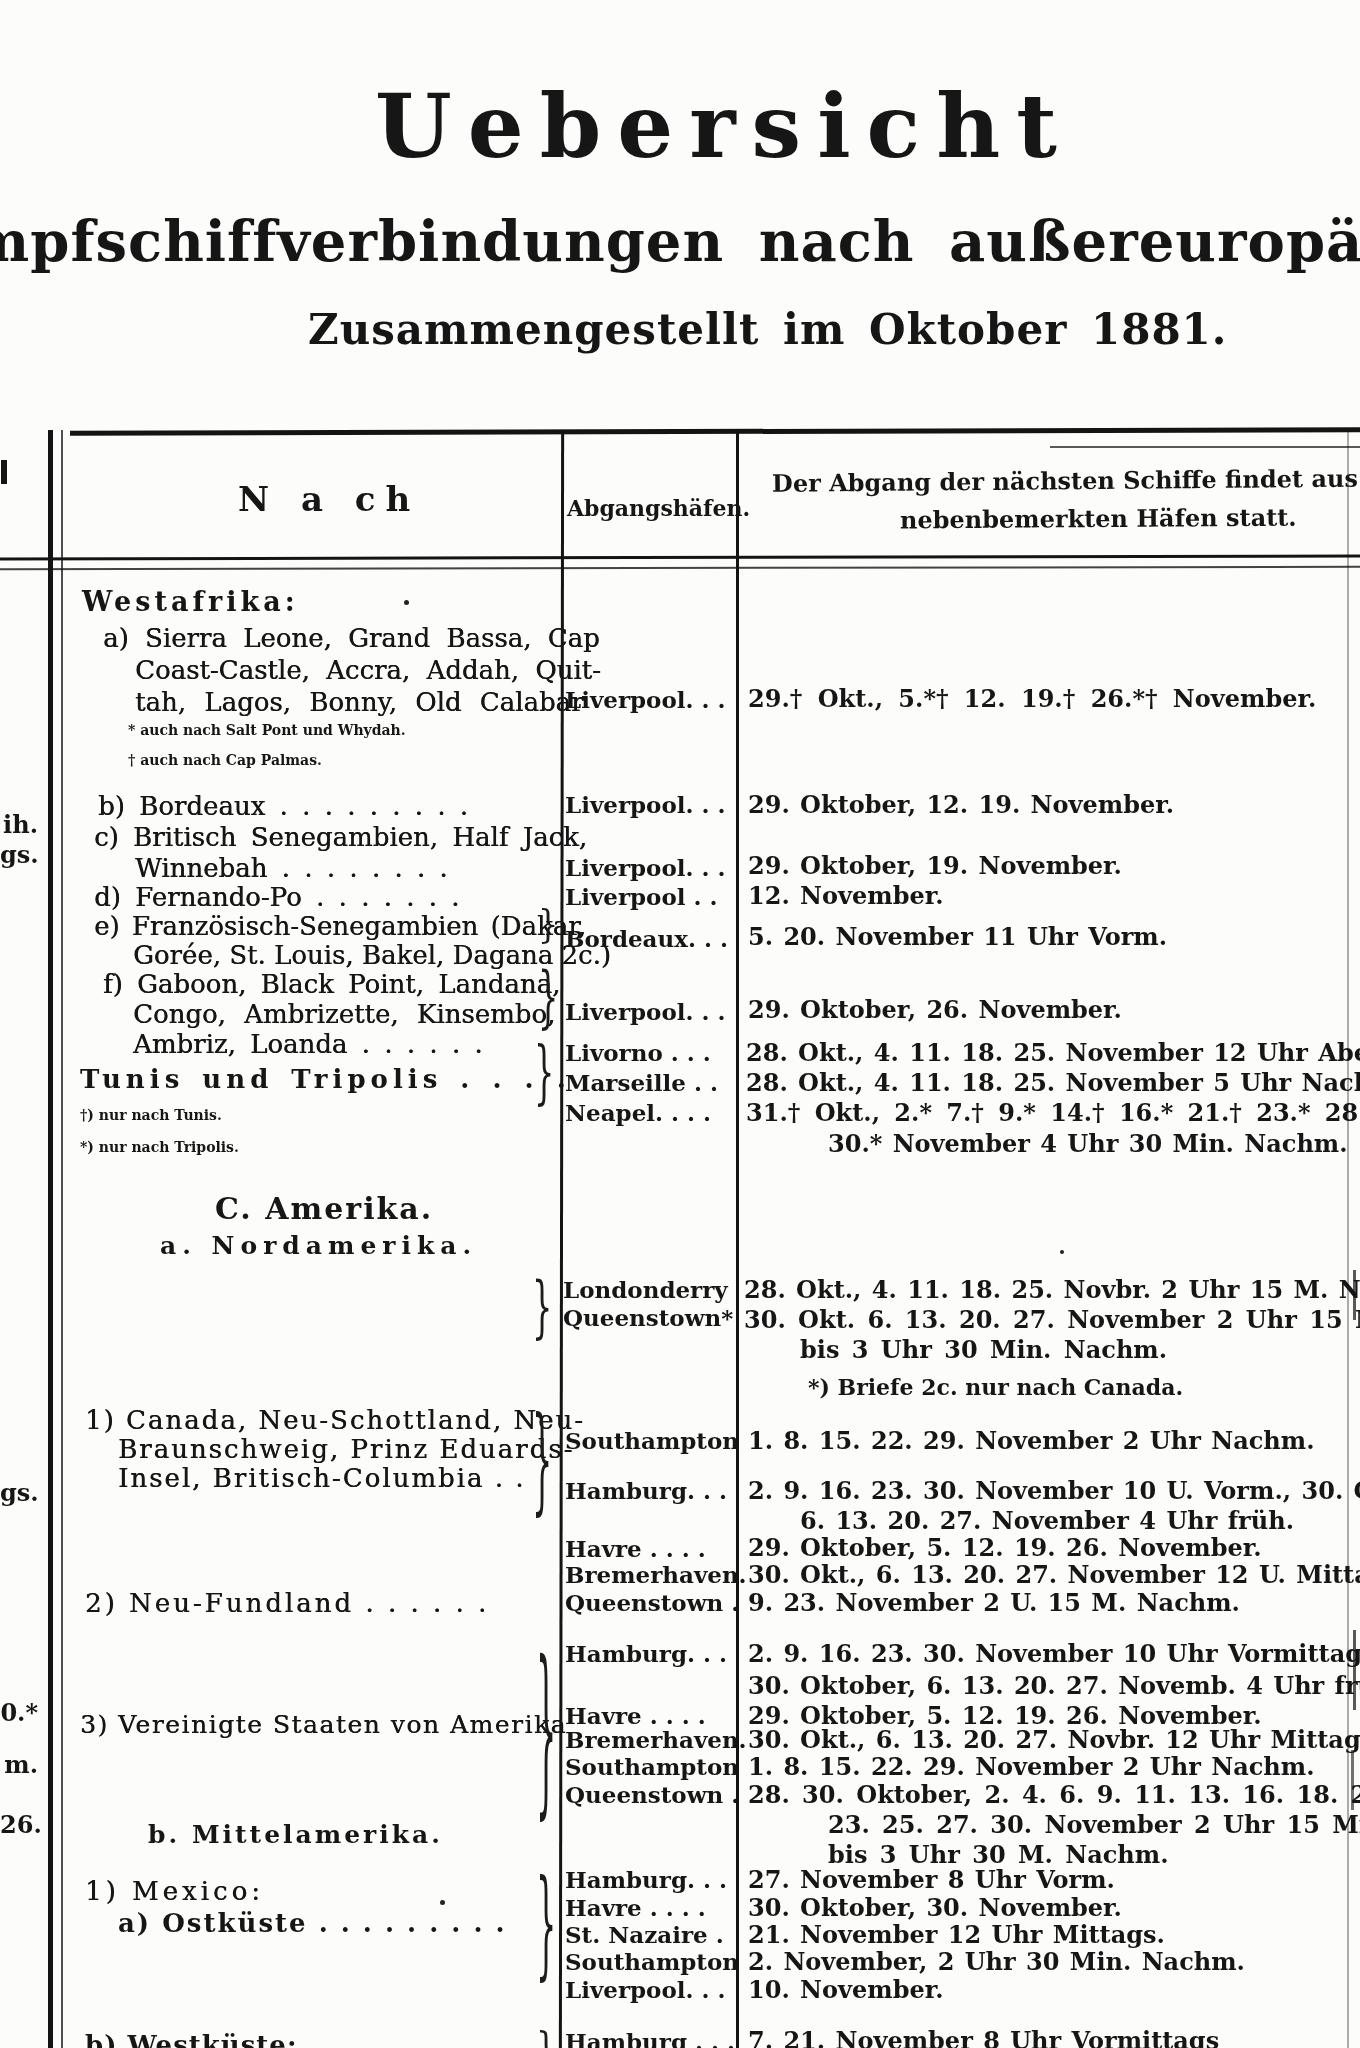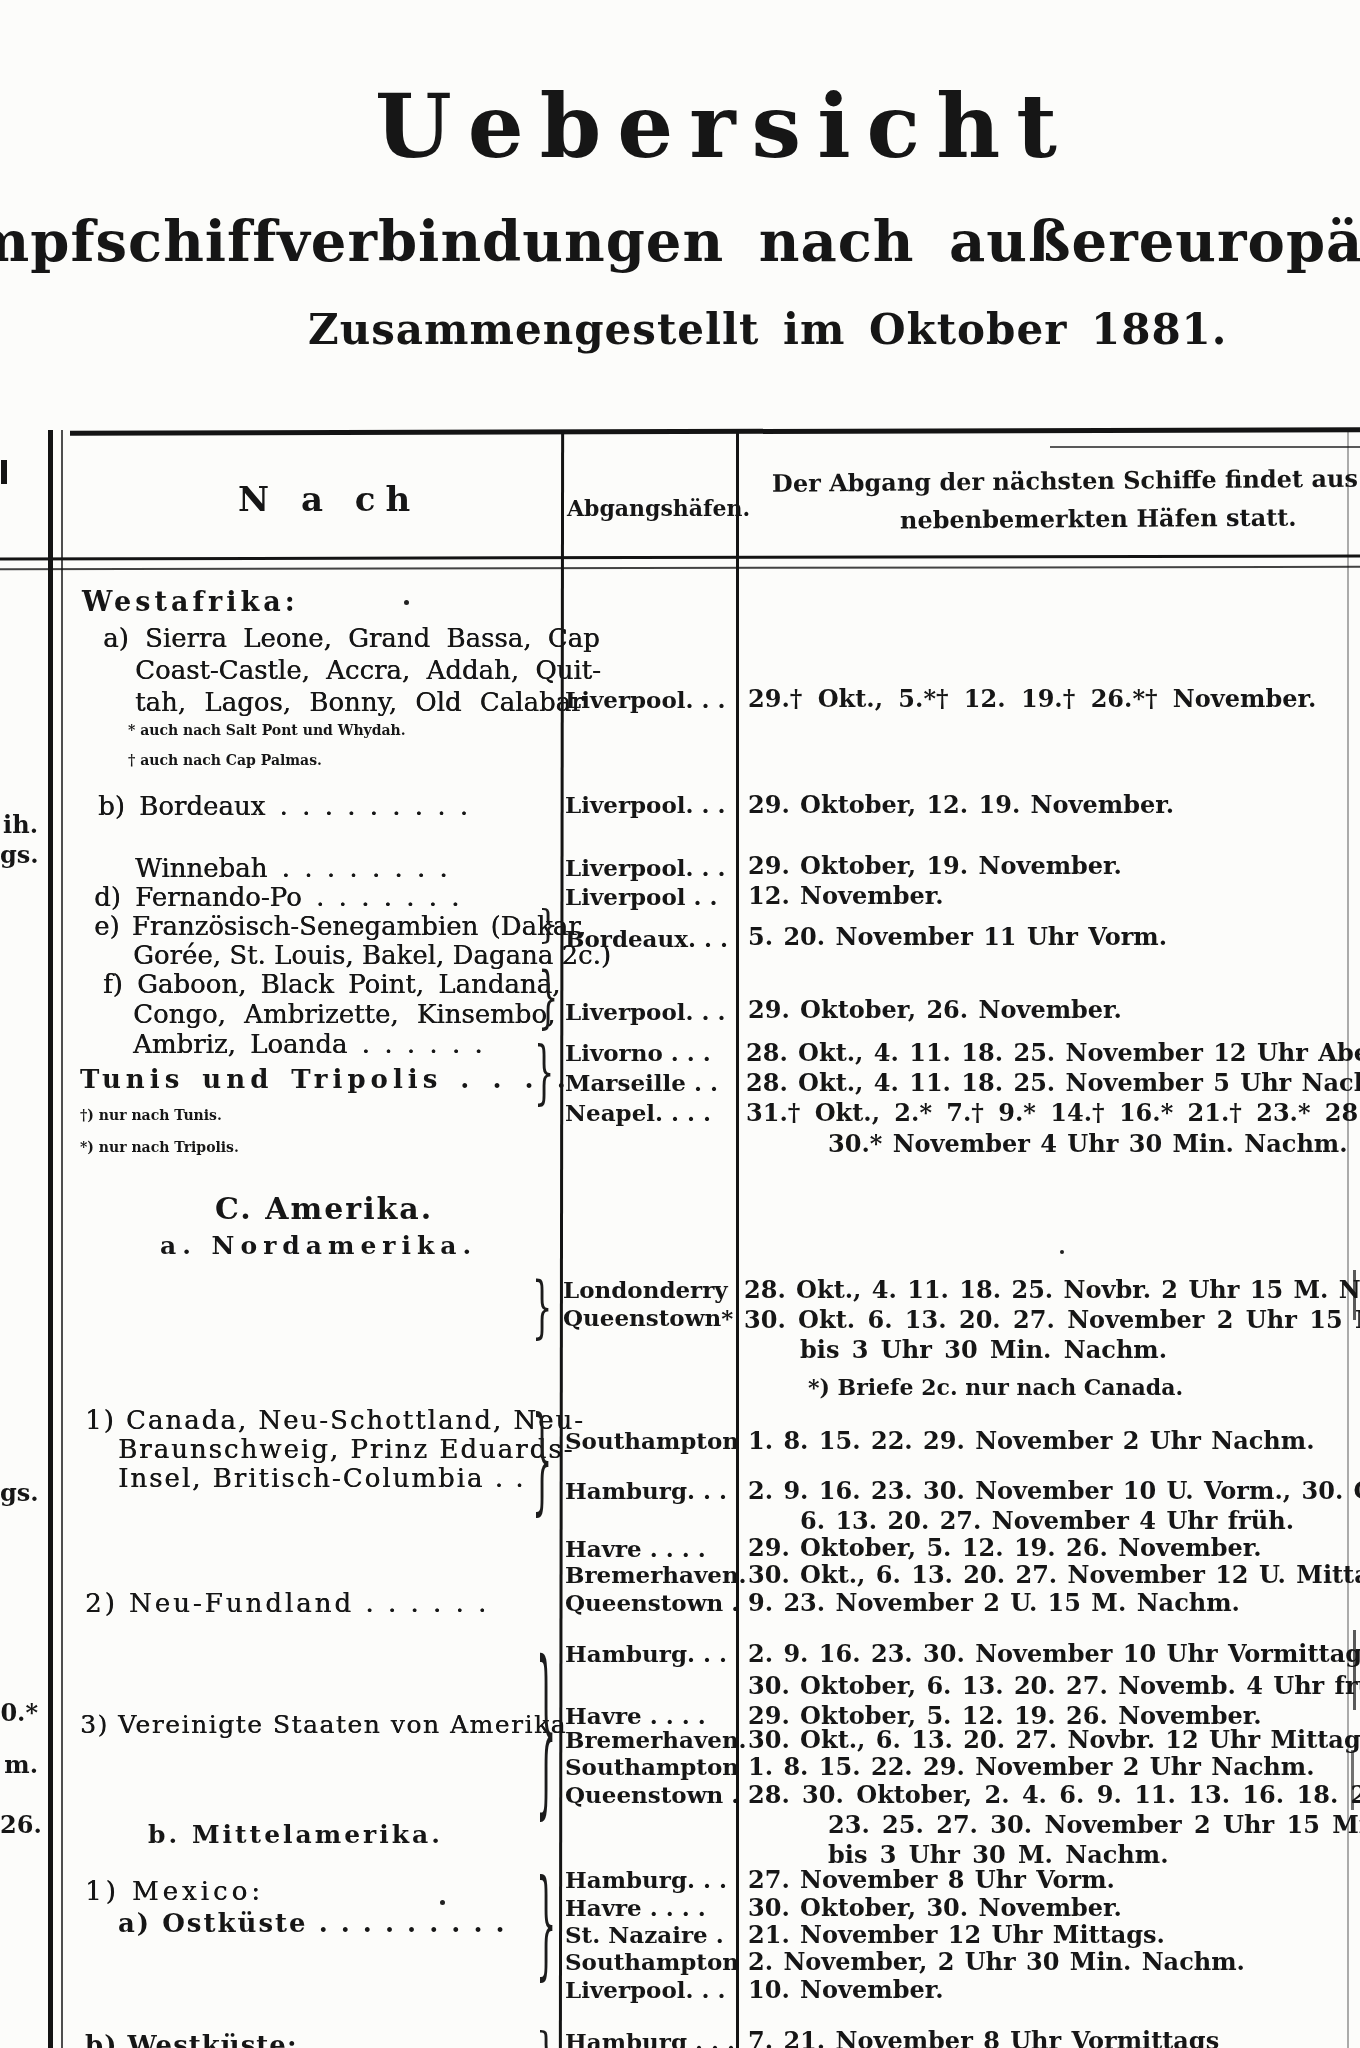--- a/index.html
+++ b/index.html
@@ -59,20 +59,21 @@
   <div class="t rom nach" style="left:135px;top:689px;word-spacing:10px;">tah, Lagos, Bonny, Old Calabar</div>
   <div class="t frak note" style="left:128px;top:723px;">* auch nach Salt Pont und Whydah.</div>
   <div class="t frak note" style="left:128px;top:753px;">† auch nach Cap Palmas.</div>
   <div class="t frak port" style="left:565px;top:688px;">Liverpool. . .</div>
   <div class="t frak dates" style="left:748px;top:686px;word-spacing:7px;">29.† Okt., 5.*† 12. 19.† 26.*† November.</div>
 
   <div class="t rom nach" style="left:98px;top:793px;word-spacing:6px;">b) Bordeaux . . . . . . . . .</div>
   <div class="t frak port" style="left:565px;top:793px;">Liverpool. . .</div>
   <div class="t frak dates" style="left:748px;top:792px;">29. Oktober, 12. 19. November.</div>
 
+  <div class="t rom nach" style="left:94px;top:824px;word-spacing:6px;">c) Britisch Senegambien, Half Jack,</div>
   <div class="t rom nach" style="left:135px;top:855px;word-spacing:6px;">Winnebah . . . . . . . .</div>
   <div class="t frak port" style="left:565px;top:856px;">Liverpool. . .</div>
   <div class="t frak dates" style="left:748px;top:853px;text-align:center;">29. Oktober, 19. November.</div>
 
   <div class="t rom nach" style="left:94px;top:884px;word-spacing:6px;">d) Fernando-Po . . . . . . .</div>
   <div class="t frak port" style="left:565px;top:885px;">Liverpool . .</div>
   <div class="t frak dates" style="left:748px;top:883px;">12. November.</div>
 
   <div class="t rom nach" style="left:94px;top:913px;word-spacing:4px;">e) Französisch-Senegambien (Dakar,</div>
   <div class="t rom nach" style="left:133px;top:942px;">Gorée, St. Louis, Bakel, Dagana 2c.)</div>

